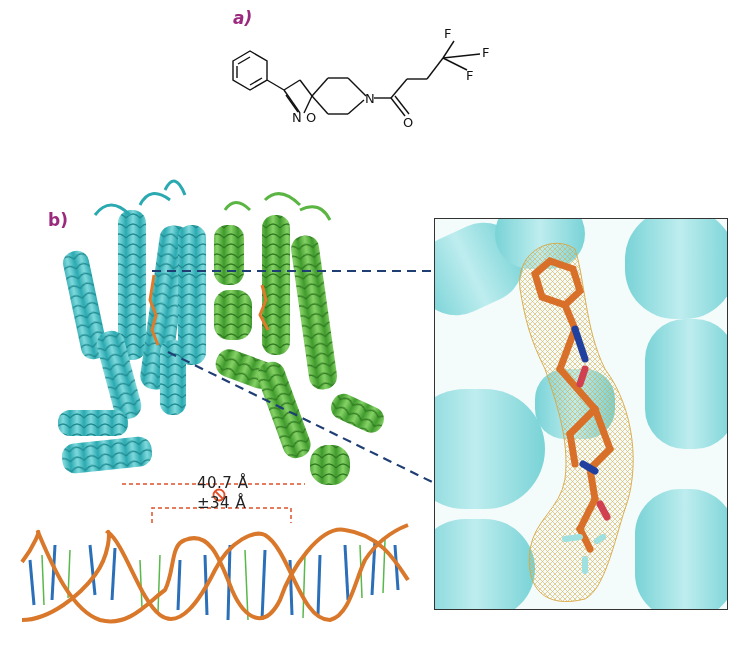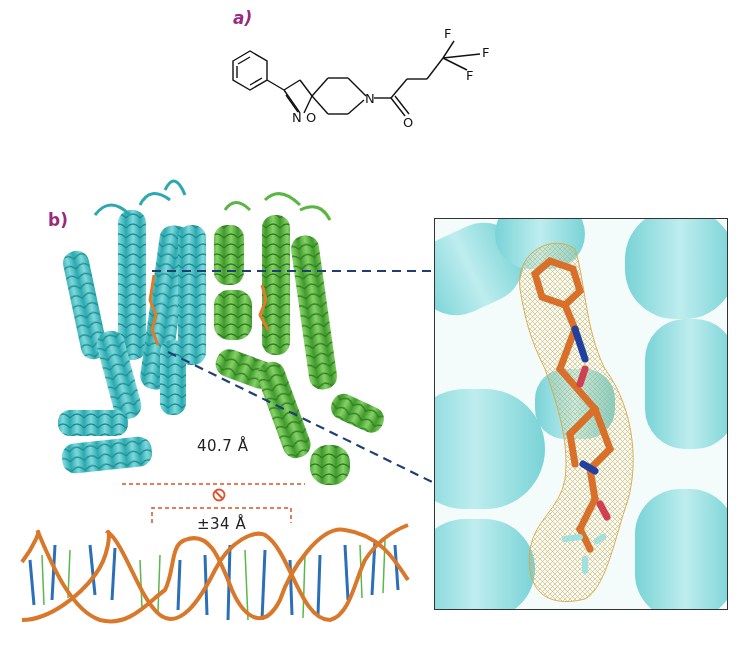--- a/index.html
+++ b/index.html
@@ -2,22 +2,22 @@
 <html><head>
 <meta charset="utf-8">
 <style>
   html, body { margin:0; padding:0; background:#ffffff; }
   body { width:748px; height:650px; position:relative; overflow:hidden; font-family:"DejaVu Sans", sans-serif; }
   .panel-label { position:absolute; color:#9b2a7f; font-weight:bold; font-style:italic; font-size:17px; font-family:"DejaVu Sans", sans-serif; }
   #label-a { left:233px; top:8px; }
   #label-b { left:48px; top:210px; font-style:normal; }
   svg { position:absolute; left:0; top:0; }
   .dist { position:absolute; font-size:15px; color:#222; font-family:"DejaVu Sans", sans-serif; letter-spacing:0.5px; }
-  #dist-1 { left:197px; top:437px; }
-  #dist-2 { left:197px; top:515px; }
+  #dist-1 { left:197px; top:474px; }
+  #dist-2 { left:197px; top:494px; }
   .inset { position:absolute; left:434px; top:218px; width:294px; height:392px; border:1.5px solid #333; overflow:hidden; background:#f4fbfb; box-sizing:border-box; }
 </style>
 </head>
 <body>
 
 <div id="label-a" class="panel-label">a)</div>
 <div id="label-b" class="panel-label">b)</div>
 
 <svg width="748" height="650" viewBox="0 0 748 650">
   <g stroke="#111" stroke-width="1.4" fill="none">

